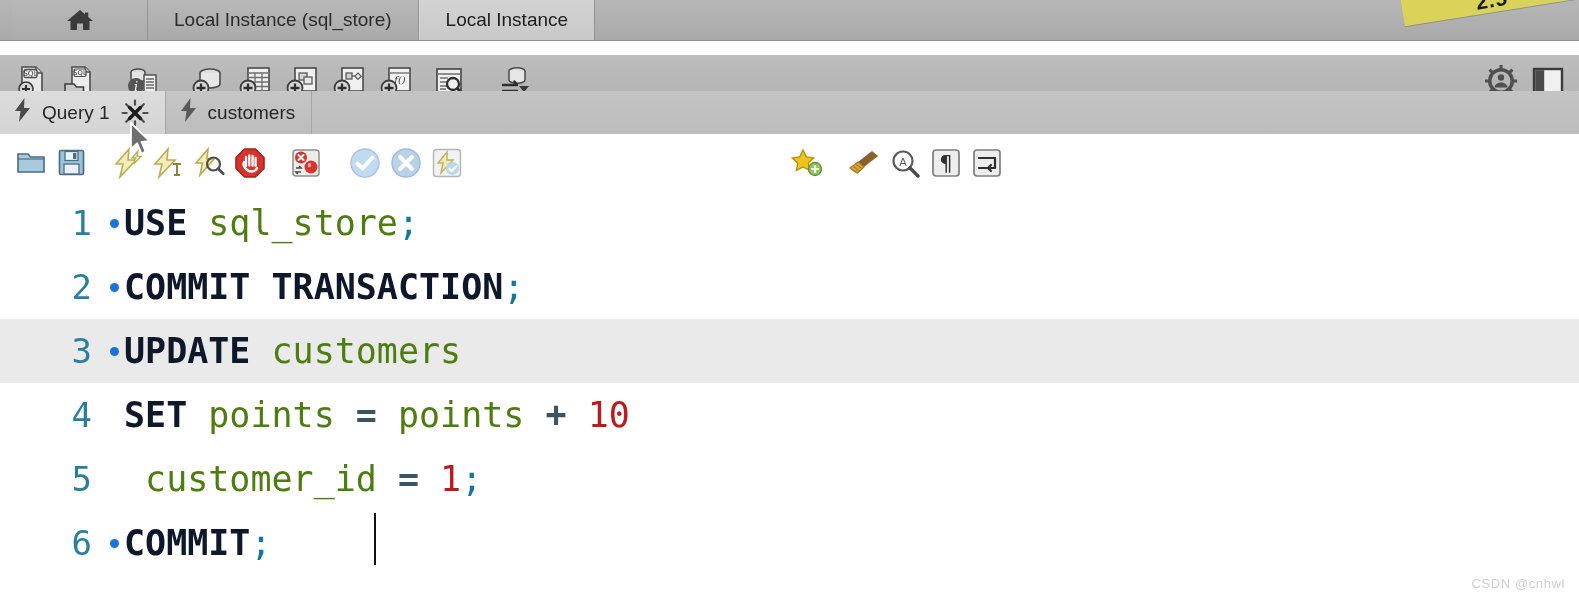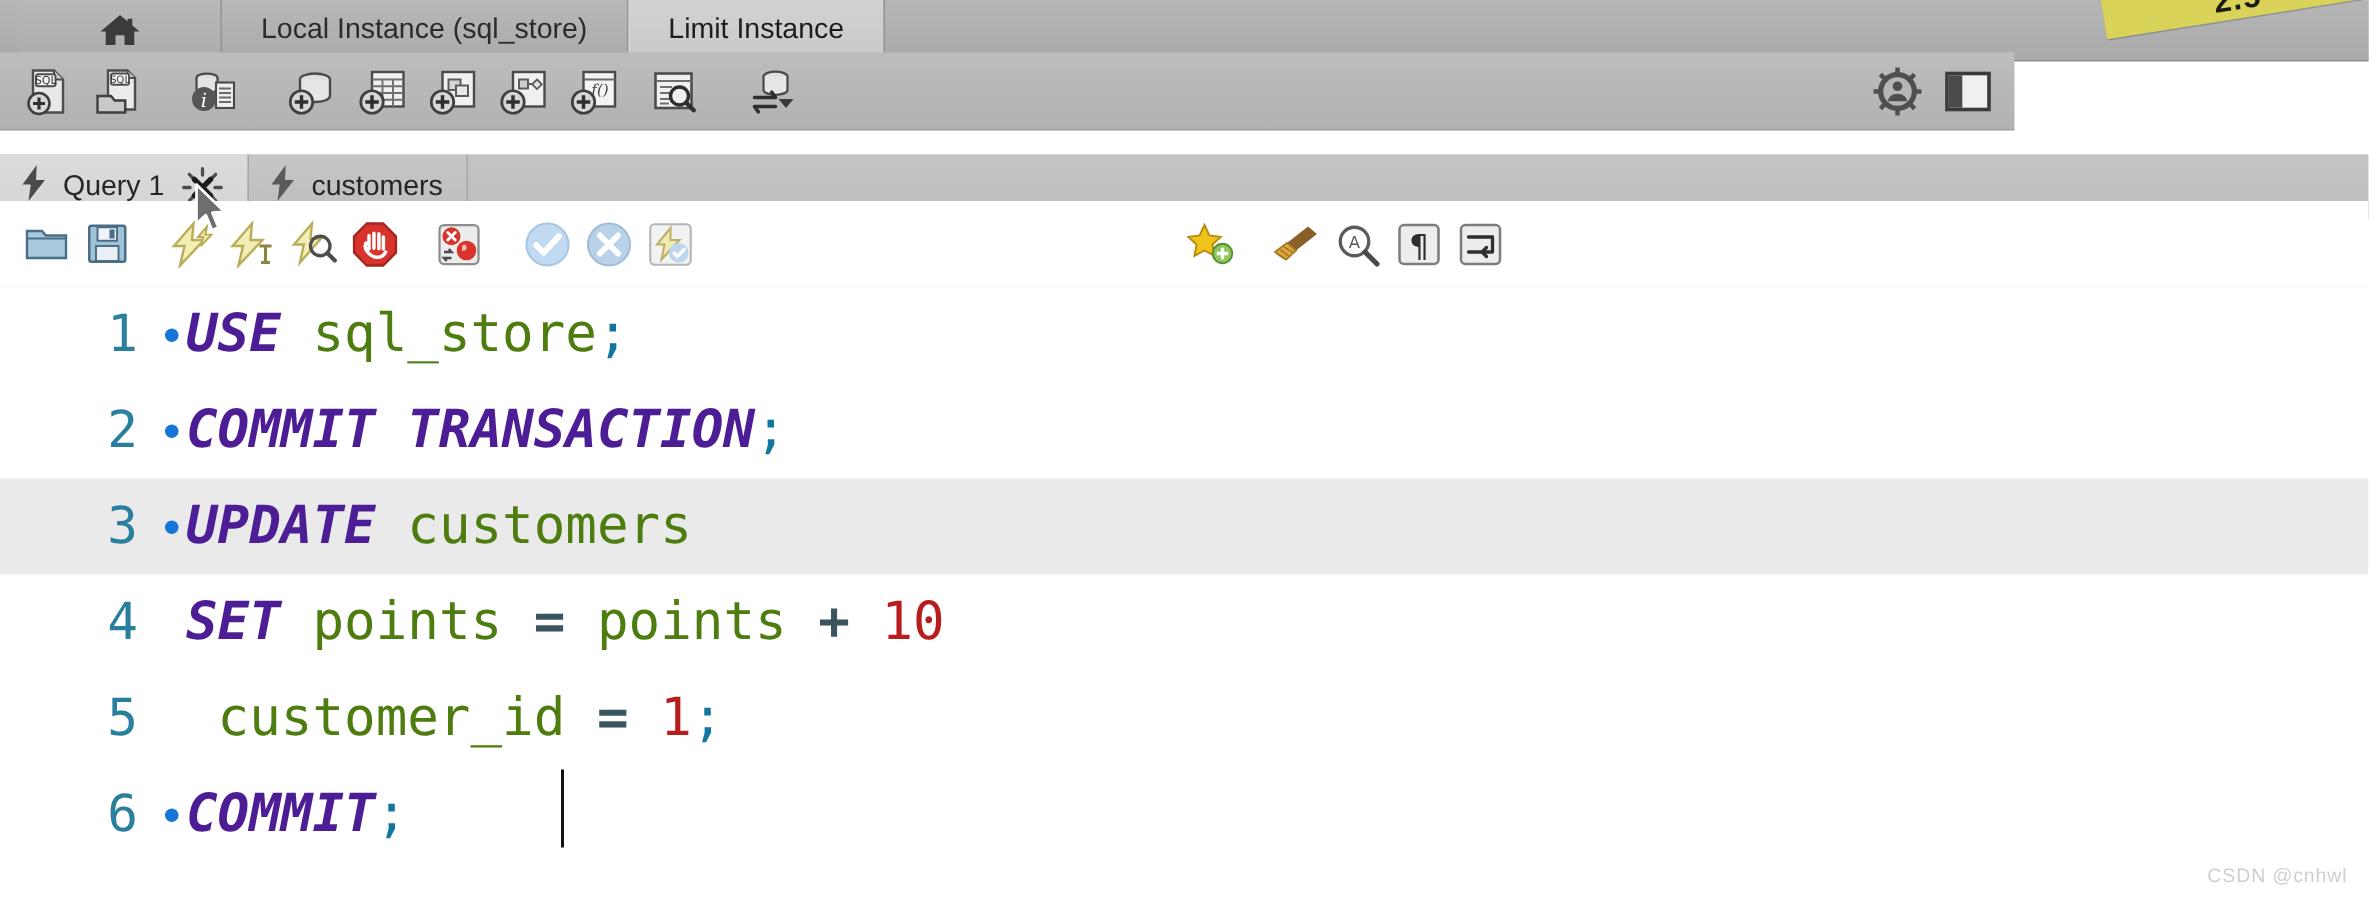--- a/index.html
+++ b/index.html
@@ -47,36 +47,36 @@
     box-shadow:0 1px 0 rgba(0,0,0,.18);
   }
   .sticker .stxt{
     position:absolute;left:74px;top:22px;
     font-size:21px;font-weight:bold;color:#1a1a1a;
     letter-spacing:1px;white-space:nowrap;
   }
 
   
   .maintool{
-    position:absolute;left:0;top:35px;width:1343px;height:51px;
+    position:absolute;left:0;top:55px;width:1579px;height:51px;
     background:linear-gradient(#bdbdbd,#b2b2b2);
     border-bottom:1px solid #9a9a9a;
   }
   .mt-group{position:absolute;top:0;height:51px;display:flex;align-items:center;}
   .mt-btn{
     width:47px;height:51px;display:flex;align-items:center;justify-content:center;
   }
   .mt-btn svg{display:block;}
 
   
   .qtabs{
     position:absolute;left:0;top:91px;width:1579px;height:43px;
     background:linear-gradient(#c4c4c4,#bcbcbc);
     border-bottom:1px solid #a2a2a2;
-    display:flex;align-items:stretch;margin-top:12px;
+    display:flex;align-items:stretch;
   }
   .qtab{
     display:flex;align-items:center;gap:11px;
     padding:0 16px 0 14px;
     font-size:19px;color:#262626;white-space:nowrap;
     border-right:1px solid #a7a7a7;
     background:linear-gradient(#c6c6c6,#bcbcbc);
   }
   .qtab.active{background:linear-gradient(#dcdcdc,#d4d4d4);}
   .qtab .bolt{display:block;}
@@ -129,21 +129,21 @@
   .lnum{font-size:34px;color:#2a7f9e;}
   .dot{
     position:absolute;right:-19px;top:50%;margin-top:-4px;
     width:9px;height:9px;border-radius:50%;background:#1675d8;
   }
   .ctext{
     position:absolute;left:124px;top:0;height:64px;
     display:flex;align-items:center;
     font-size:35px;white-space:pre;letter-spacing:0px;
   }
-  .kw{color:#4c1d95;font-weight:bold;font-style:italic;}
+  .kw{color:#0f172a;font-weight:bold;}
   .id{color:#4d7c0f;}
   .num{color:#b91c1c;}
   .op{color:#3a5560;font-weight:bold;}
   .pn{color:#12769f;}
   .caret{
     position:absolute;left:374px;top:322px;width:2px;height:52px;background:#111;
   }
 
   .watermark{
     position:absolute;right:14px;bottom:7px;
@@ -160,21 +160,21 @@
   <div class="topbar">
     <div class="home-tab">
       <span>
         <svg width="30" height="26" viewBox="0 0 30 26">
           <path d="M15 3 L28 14 L24.5 14 L24.5 23 L18 23 L18 16.5 L12 16.5 L12 23 L5.5 23 L5.5 14 L2 14 Z" fill="#3b3b3b"></path>
           <rect x="20" y="5.5" width="3.2" height="5" fill="#3b3b3b"></rect>
         </svg>
       </span>
     </div>
     <div class="inst-tab">Local Instance  (sql_store)</div>
-    <div class="inst-tab active">Limit Instance</div>
+    <div class="inst-tab active">Local Instance</div>
     <div class="topbar-rest"></div>
   </div>
 
   <div class="sticker">
     <span class="stxt">2.5</span>
   </div>
 
   <div class="maintool">
 
     <div class="mt-group" style="left:8px;">

